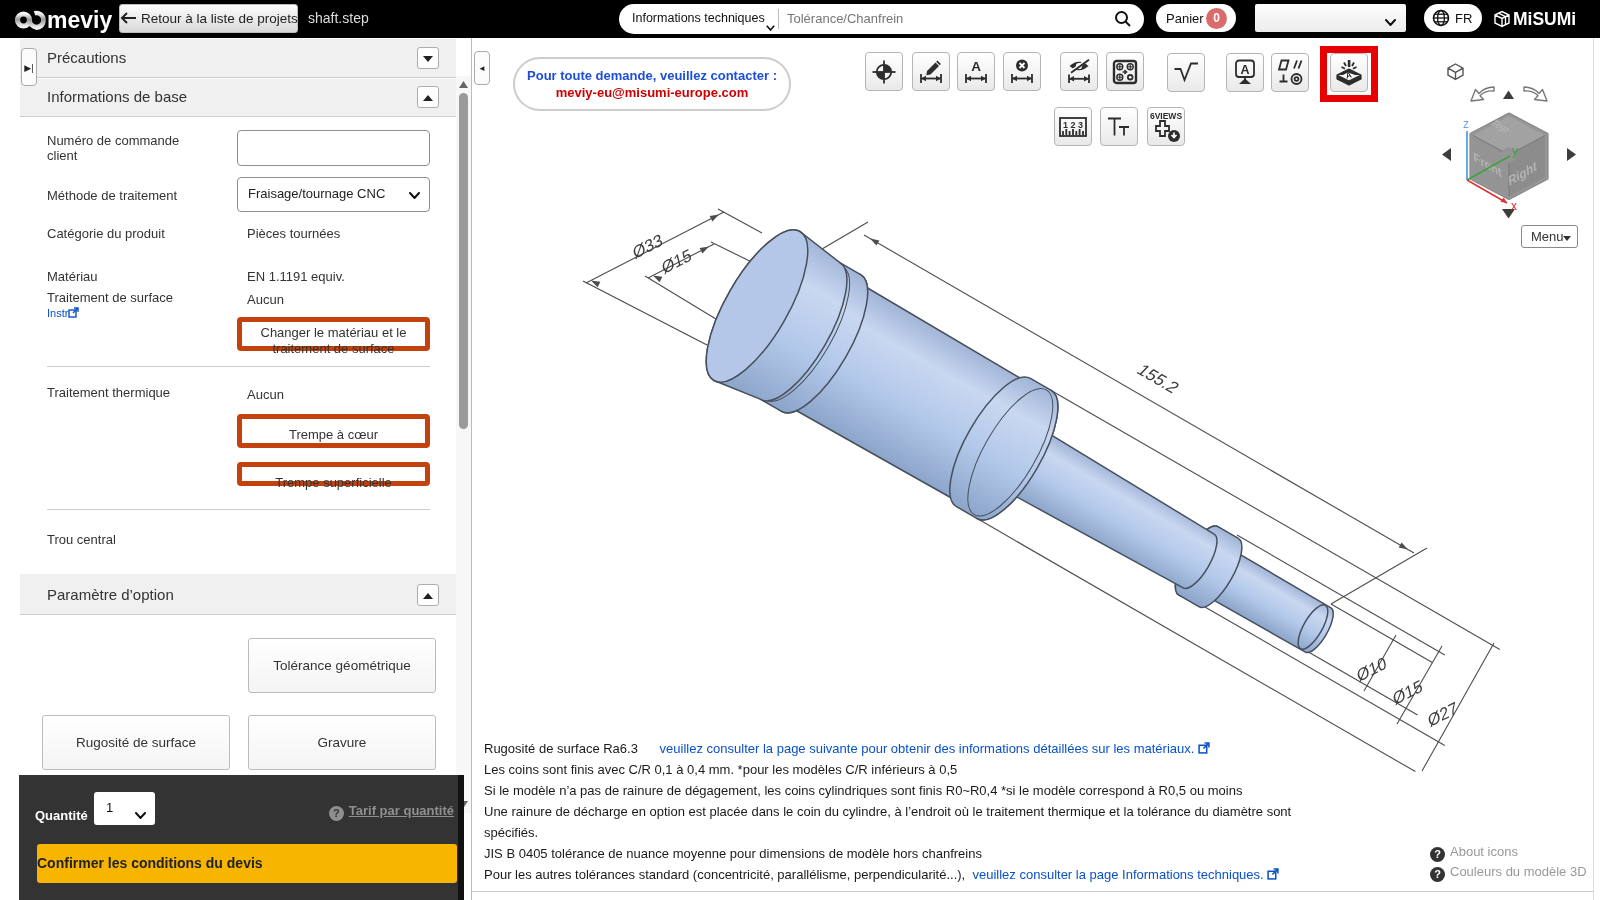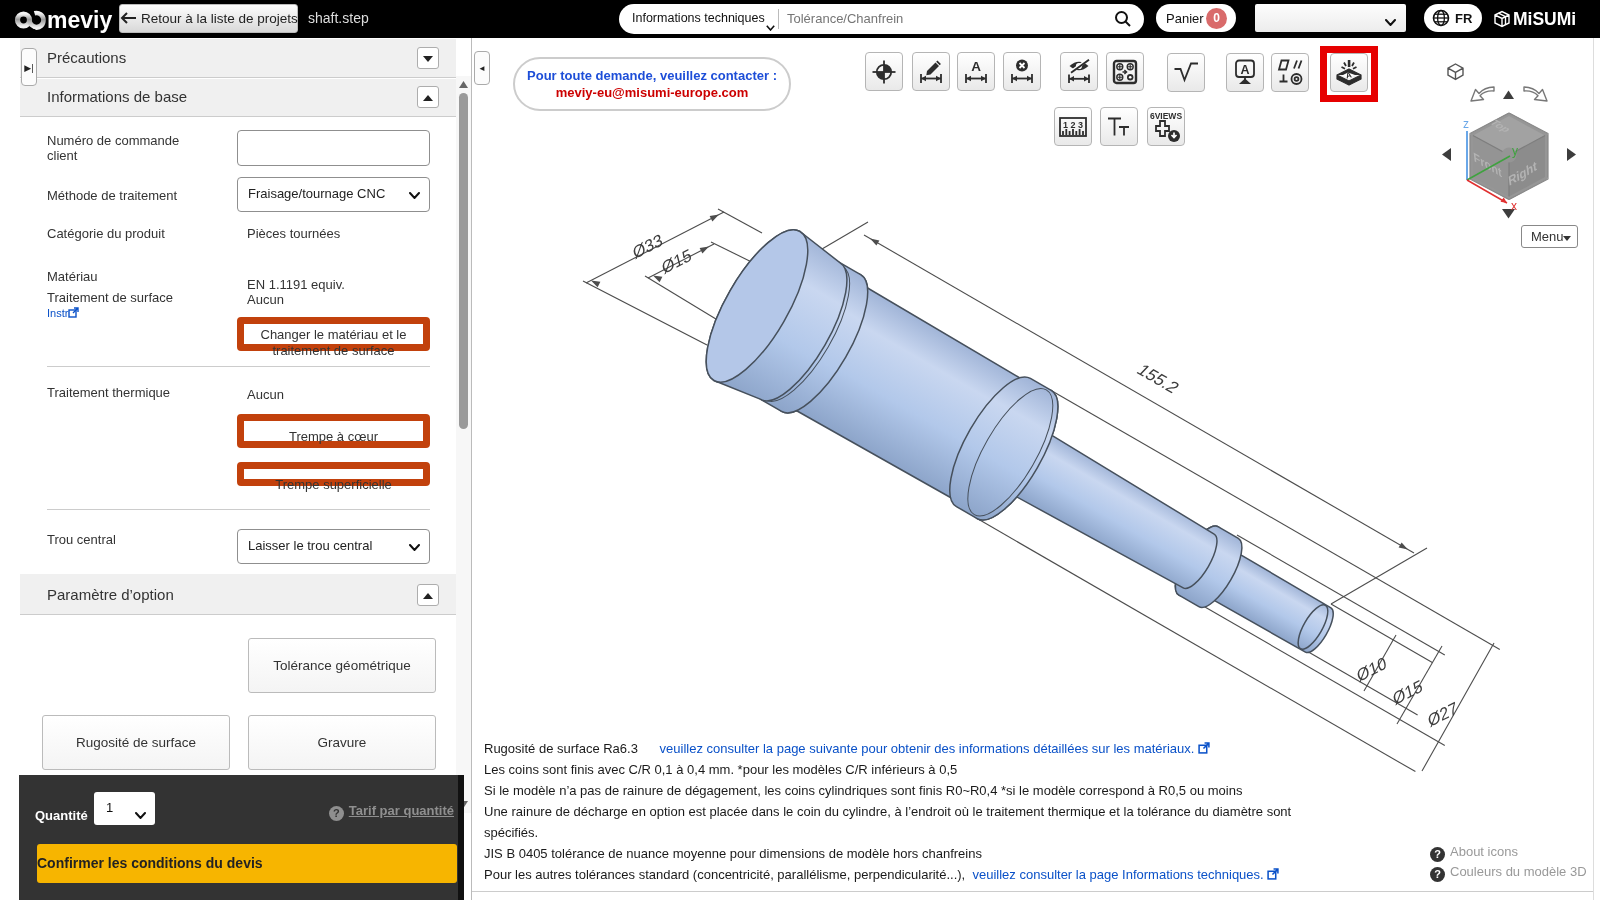--- a/index.html
+++ b/index.html
@@ -21,40 +21,40 @@
 #searchpill .ph { position:absolute; left:168px; top:7px; font-size:13px; color:#757575; }
 #panier { position:absolute; left:1156px; top:4px; width:80px; height:28px; background:#fff;
   border-radius:14px; font-size:13.5px; color:#111; }
 #panier span.t { position:absolute; left:10px; top:7px; font-size:13px; }
 #panier .badge { position:absolute; left:50px; top:4px; width:21px; height:21px; border-radius:50%;
   background:#d96b6b; color:#fff; font-size:12px; font-weight:bold; text-align:center; line-height:21px; }
 #hdrsel { position:absolute; left:1255px; top:4px; width:151px; height:28px;
   background:linear-gradient(#fdfdfd,#ececec); border-radius:2px; }
 #hdrsel .car { position:absolute; right:10px; top:8px; }
 #frpill { position:absolute; left:1424px; top:4px; width:58px; height:28px; background:#fff; border-radius:14px; }
-#frpill .fr { position:absolute; left:31px; top:7px; font-size:13px; font-weight:bold; color:#111; }
+#frpill .fr { position:absolute; left:31px; top:7px; font-size:13px; font-weight:normal; color:#111; }
 #misumi { position:absolute; left:1492px; top:8px; }
 
 #sidebar { position:absolute; left:0; top:38px; width:461px; height:862px; background:#fff; }
 .secbar { position:absolute; left:20px; width:436px; height:39px; background:#f0f0f0;
   border-bottom:1px solid #ccc; }
 .secbar .t { position:absolute; left:27px; top:10px; font-size:15px; color:#333; }
 .togglebtn { position:absolute; right:17px; top:8px; width:22px; height:22px; background:#fff;
   border:1px solid #adadad; border-radius:3px; text-align:center; }
 .togglebtn svg { margin-top:6px; }
 #collapse-l { position:absolute; left:21px; top:10px; width:16px; height:38px; background:#fcfcfc;
   border:1px solid #aaa; border-radius:4px; font-size:9px; color:#222; text-align:center; line-height:38px; }
 .lbl { position:absolute; left:47px; font-size:13px; color:#333; }
 .val { position:absolute; left:247px; font-size:13px; color:#333; }
 .ctl { position:absolute; left:237px; width:193px; background:#fff; border:1px solid #8f8f8f;
   border-radius:4px; }
 .ctl.sel .tx { position:absolute; left:10px; top:8px; font-size:13px; color:#222; }
 .ctl.sel .car { position:absolute; right:9px; top:7px; }
 .sbtn { position:absolute; left:237px; width:193px; background:#fff;
-  border:7px solid #c2410c; border-radius:4px; font-size:13px; color:#333; text-align:center; }
+  border:5px solid #c2410c; border-radius:4px; font-size:13px; color:#333; text-align:center; }
 .hr { position:absolute; left:47px; width:383px; height:1px; background:#ccc; }
 .bluelink { color:#0a51c8; font-size:11px; }
 .gridbtn { position:absolute; width:188px; height:55px; background:linear-gradient(#fff,#f4f4f4);
   border:1px solid #bbb; border-radius:3px; font-size:13.5px; color:#333; text-align:center; }
 #qtybar { position:absolute; left:19px; top:737px; width:443px; height:125px; background:#333; }
 #qtybar .q { position:absolute; left:16px; top:33px; color:#fff; font-size:13px; font-weight:bold; }
 #qtysel { position:absolute; left:75px; top:17px; width:61px; height:33px; background:#fff;
   border-radius:3px; }
 #qtysel .tx { position:absolute; left:12px; top:8px; font-size:13px; color:#111; }
 #tarif { position:absolute; right:8px; top:28px; color:#8f8f8f; font-size:13px; font-weight:bold; }
@@ -174,21 +174,21 @@
         <span class="tx">Fraisage/tournage CNC</span>
         <span class="car"><svg width="11" height="7" viewBox="0 0 11 7">
             <path d="M1,1 L5.5,6 L10,1" fill="none" stroke="#111" stroke-width="2" stroke-linecap="round"></path>
           </svg></span>
       </div>
 
   <div class="lbl" style="top:188px;">Catégorie du produit</div>
   <div class="val" style="top:188px;">Pièces tournées</div>
 
   <div class="lbl" style="top:231px;">Matériau</div>
-  <div class="val" style="top:239px;text-align:center;">EN 1.1191 equiv.</div>
+  <div class="val" style="top:231px;text-align:center;">EN 1.1191 equiv.</div>
   <div class="lbl" style="top:252px;">Traitement de surface</div>
   <div class="val" style="top:254px;">Aucun</div>
   <div class="lbl bluelink" style="top:269px;">Instr<svg width="11" height="11" viewBox="0 0 11 11" style="vertical-align:-1px">
           <rect x="1" y="3" width="7" height="7" fill="none" stroke="#0a51c8" stroke-width="1.4"></rect>
           <path d="M5,6 L10,1 M6,1 L10,1 L10,5" fill="none" stroke="#0a51c8" stroke-width="1.4"></path>
         </svg></div>
   <div class="sbtn" style="top:279px; height:34px; line-height:16px; padding-top:3px;">Changer le matériau et le<br>traitement de surface</div>
 
   <div class="hr" style="top:328px;"></div>
 
@@ -197,26 +197,20 @@
   <div class="sbtn" style="top:376px; height:34px; line-height:32px;">Trempe à cœur</div>
   <div class="sbtn" style="top:424px; height:24px; line-height:32px;">Trempe superficielle</div>
 
   <div class="hr" style="top:471px;"></div>
 
   <div class="lbl" style="top:494px;">Trou central</div>
   <div class="lbl bluelink" style="top:534px;margin-top:28px;">Cliquez ici<svg width="11" height="11" viewBox="0 0 11 11" style="vertical-align:-1px">
           <rect x="1" y="3" width="7" height="7" fill="none" stroke="#0a51c8" stroke-width="1.4"></rect>
           <path d="M5,6 L10,1 M6,1 L10,1 L10,5" fill="none" stroke="#0a51c8" stroke-width="1.4"></path>
         </svg></div>
-  <div class="ctl sel" style="top:491px; height:35px;">
-        <span class="tx">Laisser le trou central</span>
-        <span class="car"><svg width="11" height="7" viewBox="0 0 11 7">
-            <path d="M1,1 L5.5,6 L10,1" fill="none" stroke="#111" stroke-width="2" stroke-linecap="round"></path>
-          </svg></span>
-      </div>
 
   <div class="secbar" style="top:536px; height:41px;">
         <span class="t" style="top:12px;">Paramètre d’option</span>
     <div class="togglebtn" style="top:10px;"><svg width="10" height="6" viewBox="0 0 10 6">
             <path d="M0,6 L10,6 L5,0 Z" fill="#222"></path>
           </svg></div>
       </div>
 
   <div class="gridbtn" style="left:248px; top:600px; line-height:53px;">Tolérance géométrique</div>
   <div class="gridbtn" style="left:42px; top:677px; line-height:53px;">Rugosité de surface</div>

